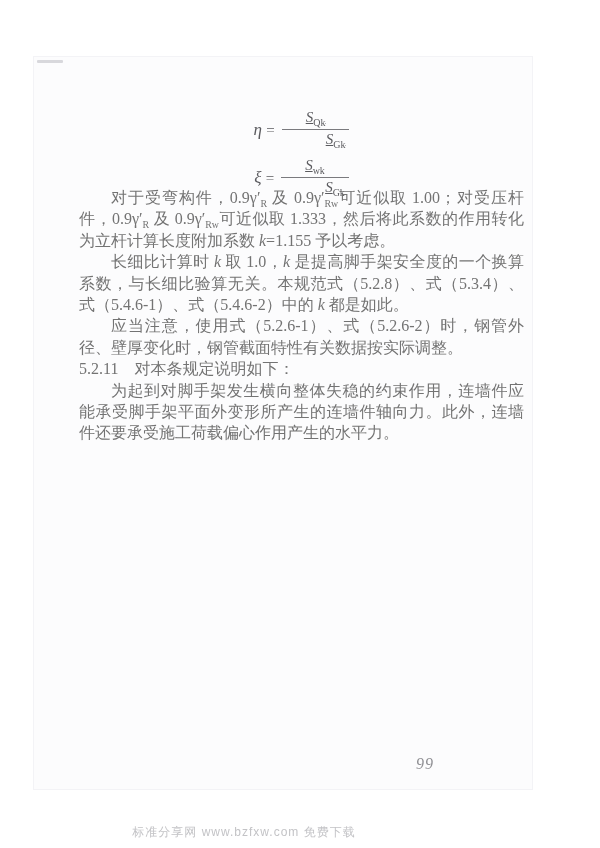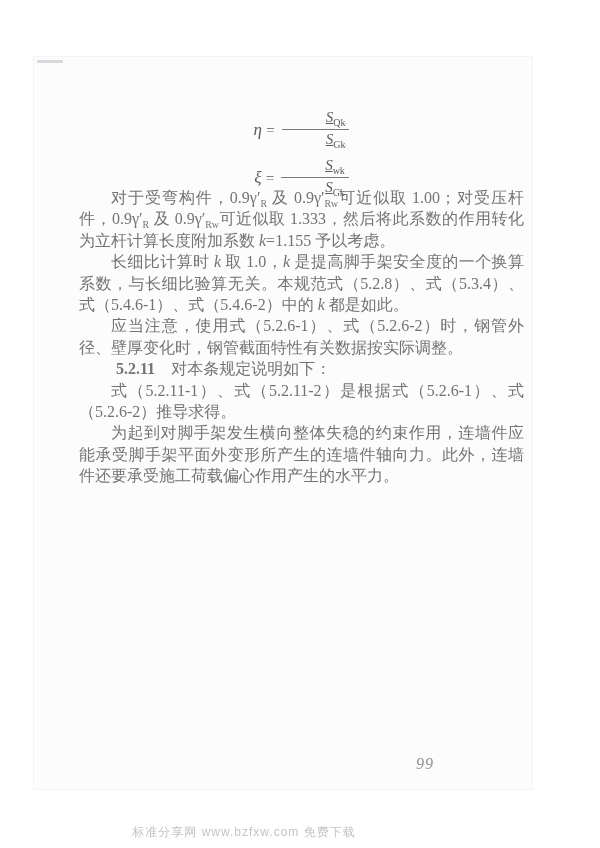--- a/index.html
+++ b/index.html
@@ -39,21 +39,21 @@
     font-size: 15px;
   }
   .f-lhs {
     font-style: italic;
     font-size: 17px;
     margin-right: 7px;
   }
   .f-eq { font-style: normal; font-size: 15px; }
   .frac {
     display: inline-block;
-    text-align: right;
+    text-align: center;
     vertical-align: middle;
     line-height: 1.1;
     text-decoration: underline;
   }
   .frac .num {
     display: block;
     border-bottom: 1px solid #7a7a7e;
     padding: 0 4px 1px 4px;
   }
   .frac .den { display: block; padding: 1px 4px 0 4px; margin-left: 40px; }
@@ -64,21 +64,21 @@
     left: 45px; top: 130px;
     width: 445px;
     color: #737373;
     font-size: 16px;
     line-height: 21.4px;
     text-align: justify;
     word-break: break-all;
   }
   .para { margin: 0; }
   .para.indent { text-indent: 2em; }
-  .seg-b { font-weight: bold; margin-left: 37px; }
+  .seg-b { font-weight: normal; }
   .seg-i { font-style: italic; }
   .seg-sub { vertical-align: sub; font-size: 0.62em; line-height: 0; }
   .page-number {
     position: absolute;
     left: 382px; top: 698px;
     width: 40px;
     font-style: italic;
     font-size: 16px;
     color: #8f8f93;
     letter-spacing: 1px;
@@ -115,20 +115,19 @@
         <span class="den"><span class="fbase">S</span><sub>Gk</sub></span>
       </span>
     </div>
   </div>
 
   <div class="text-block">
       <p class="para indent"><span class="seg-n">对于受弯构件，0.9γ′</span><span class="seg-sub">R</span><span class="seg-n"> 及 0.9γ′</span><span class="seg-sub">Rw</span><span class="seg-n">可近似取 1.00；对受压杆件，0.9γ′</span><span class="seg-sub">R</span><span class="seg-n"> 及 0.9γ′</span><span class="seg-sub">Rw</span><span class="seg-n">可近似取 1.333，然后将此系数的作用转化为立杆计算长度附加系数 </span><span class="seg-i">k</span><span class="seg-n">=1.155 予以考虑。</span></p>
       <p class="para indent"><span class="seg-n">长细比计算时 </span><span class="seg-i">k</span><span class="seg-n"> 取 1.0，</span><span class="seg-i">k</span><span class="seg-n"> 是提高脚手架安全度的一个换算系数，与长细比验算无关。本规范式（5.2.8）、式（5.3.4）、式（5.4.6-1）、式（5.4.6-2）中的 </span><span class="seg-i">k</span><span class="seg-n"> 都是如此。</span></p>
       <p class="para indent"><span class="seg-n">应当注意，使用式（5.2.6-1）、式（5.2.6-2）时，钢管外径、壁厚变化时，钢管截面特性有关数据按实际调整。</span></p>
       <p class="para"><span class="seg-b">5.2.11</span><span class="seg-n">　对本条规定说明如下：</span></p>
-      <p class="para indent"><span class="seg-n">式（5.2.11-1）、式（5.2.11-2）是根据式（5.2.6-1）、式（5.2.6-2）推导求得。</span></p>
       <p class="para indent"><span class="seg-n">为起到对脚手架发生横向整体失稳的约束作用，连墙件应能承受脚手架平面外变形所产生的连墙件轴向力。此外，连墙件还要承受施工荷载偏心作用产生的水平力。</span></p>
     </div>
 
   <div class="page-number">99</div>
 </div>
 
 <div class="watermark">标准分享网 www.bzfxw.com 免费下载</div>
 
 </body></html>

